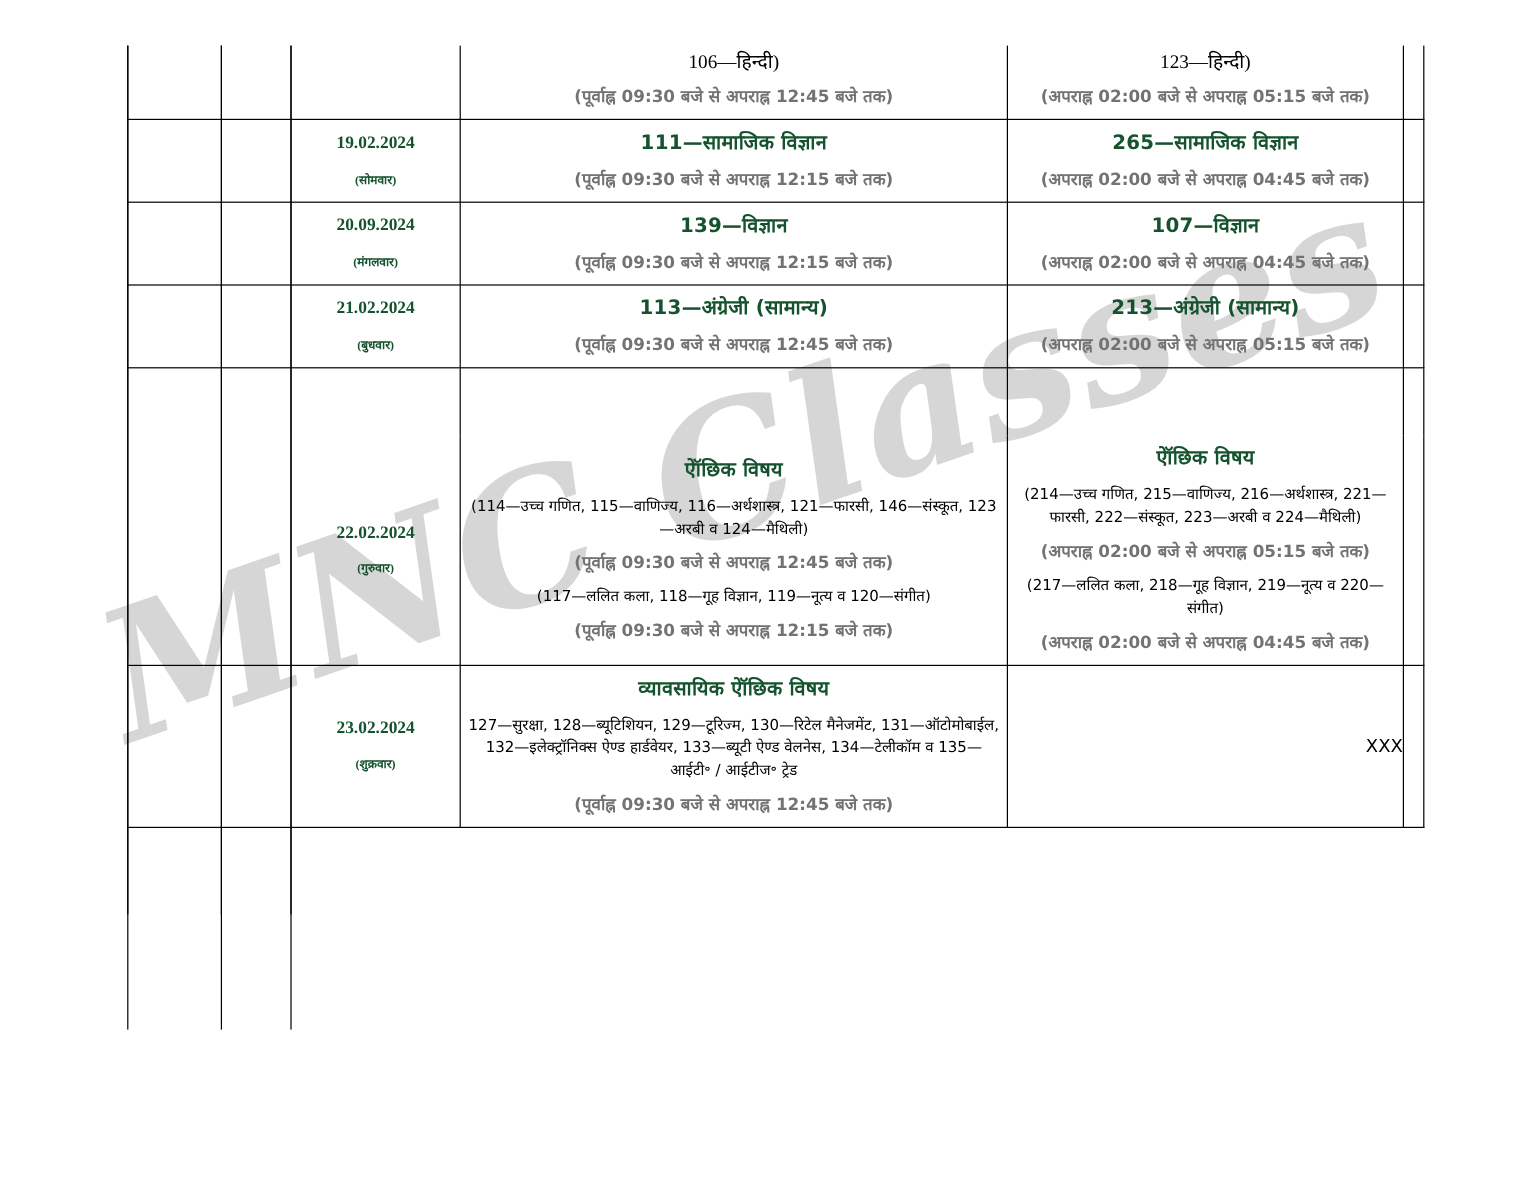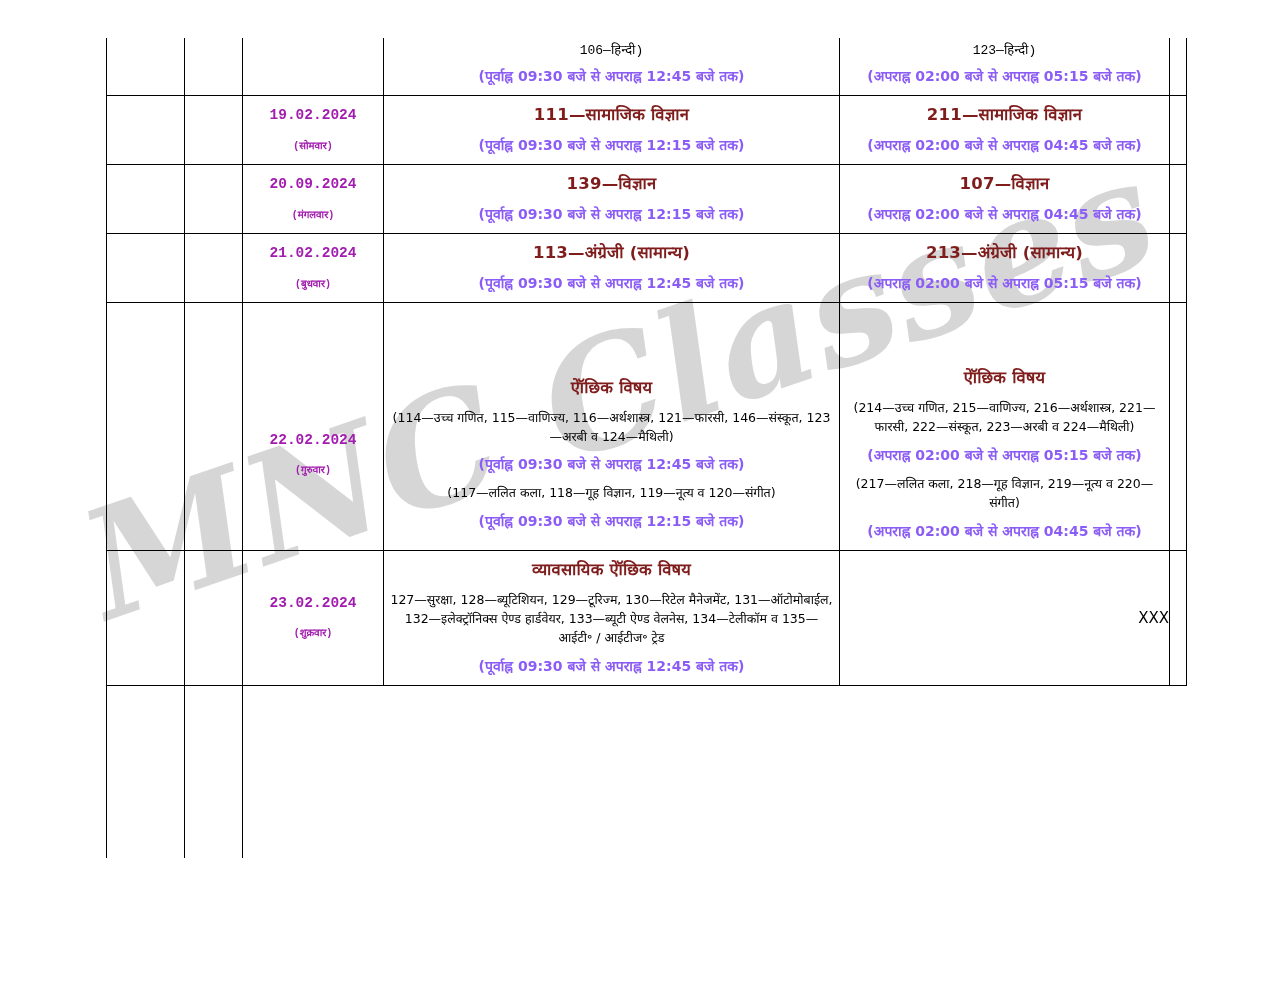--- a/index.html
+++ b/index.html
@@ -65,67 +65,67 @@
     padding: 0;
   }
   col.c1 { width: 78px; }
   col.c2 { width: 58px; }
   col.c3 { width: 141px; }
   col.c4 { width: 456px; }
   col.c5 { width: 330px; }
   col.c6 { width: 17px; }
   .date-cell {
     text-align: center;
-    font-family: Liberation Mono, monospace;
+    font-family: Liberation Serif, serif;
     font-size: 14.5px;
     font-weight: bold;
-    color: #a21caf;
+    color: #14532d;
     line-height: 1.2;
     padding: 8px 2px;
   }
   .date-cell .day {
     display: block;
     margin-top: 16px;
     font-weight: bold;
     font-size: 10px;
   }
   .subj-title {
     font-family: "DejaVu Sans", sans-serif;
     font-size: 16.5px;
     font-weight: bold;
-    color: #7f1d1d;
+    color: #14532d;
     text-align: center;
     margin: 6px 0 10px 0;
     letter-spacing: 0.2px;
   }
   .subj-codes {
     font-family: "DejaVu Sans", sans-serif;
     font-size: 12.5px;
     color: #000;
     text-align: center;
     line-height: 1.55;
     margin: 0 6px 8px 6px;
   }
   .timing {
     font-family: "DejaVu Sans", sans-serif;
     font-size: 14px;
     font-weight: bold;
-    color: #8b5cf6;
+    color: #737373;
     text-align: center;
     margin: 8px 0 10px 0;
   }
   .xxx {
     font-family: "DejaVu Sans", sans-serif;
     font-size: 15px;
     color: #000;
     text-align: right;
   }
   .top-frag {
-    font-family: Liberation Mono, monospace;
-    font-size: 13px;
+    font-family: Liberation Serif, serif;
+    font-size: 16px;
     text-align: center;
     color: #000;
     padding-top: 2px;
   }
   .spacer-row td {
     height: 56px;
   }
   .tail-row td {
     height: 72px;
     border-top: 1px solid #000;
@@ -193,21 +193,21 @@
         <td></td>
         <td class="date-cell">
           <span>19.02.2024</span>
           <span class="day">(सोमवार)</span>
         </td>
         <td>
           <div class="subj-title">111—सामाजिक विज्ञान</div>
           <div class="timing">(पूर्वाह्न 09:30 बजे से अपराह्न 12:15 बजे तक)</div>
         </td>
         <td>
-          <div class="subj-title">211—सामाजिक विज्ञान</div>
+          <div class="subj-title">265—सामाजिक विज्ञान</div>
           <div class="timing">(अपराह्न 02:00 बजे से अपराह्न 04:45 बजे तक)</div>
         </td>
         <td></td>
       </tr>
 
       <tr>
         <td></td>
         <td></td>
         <td class="date-cell">
           <span>20.09.2024</span>

